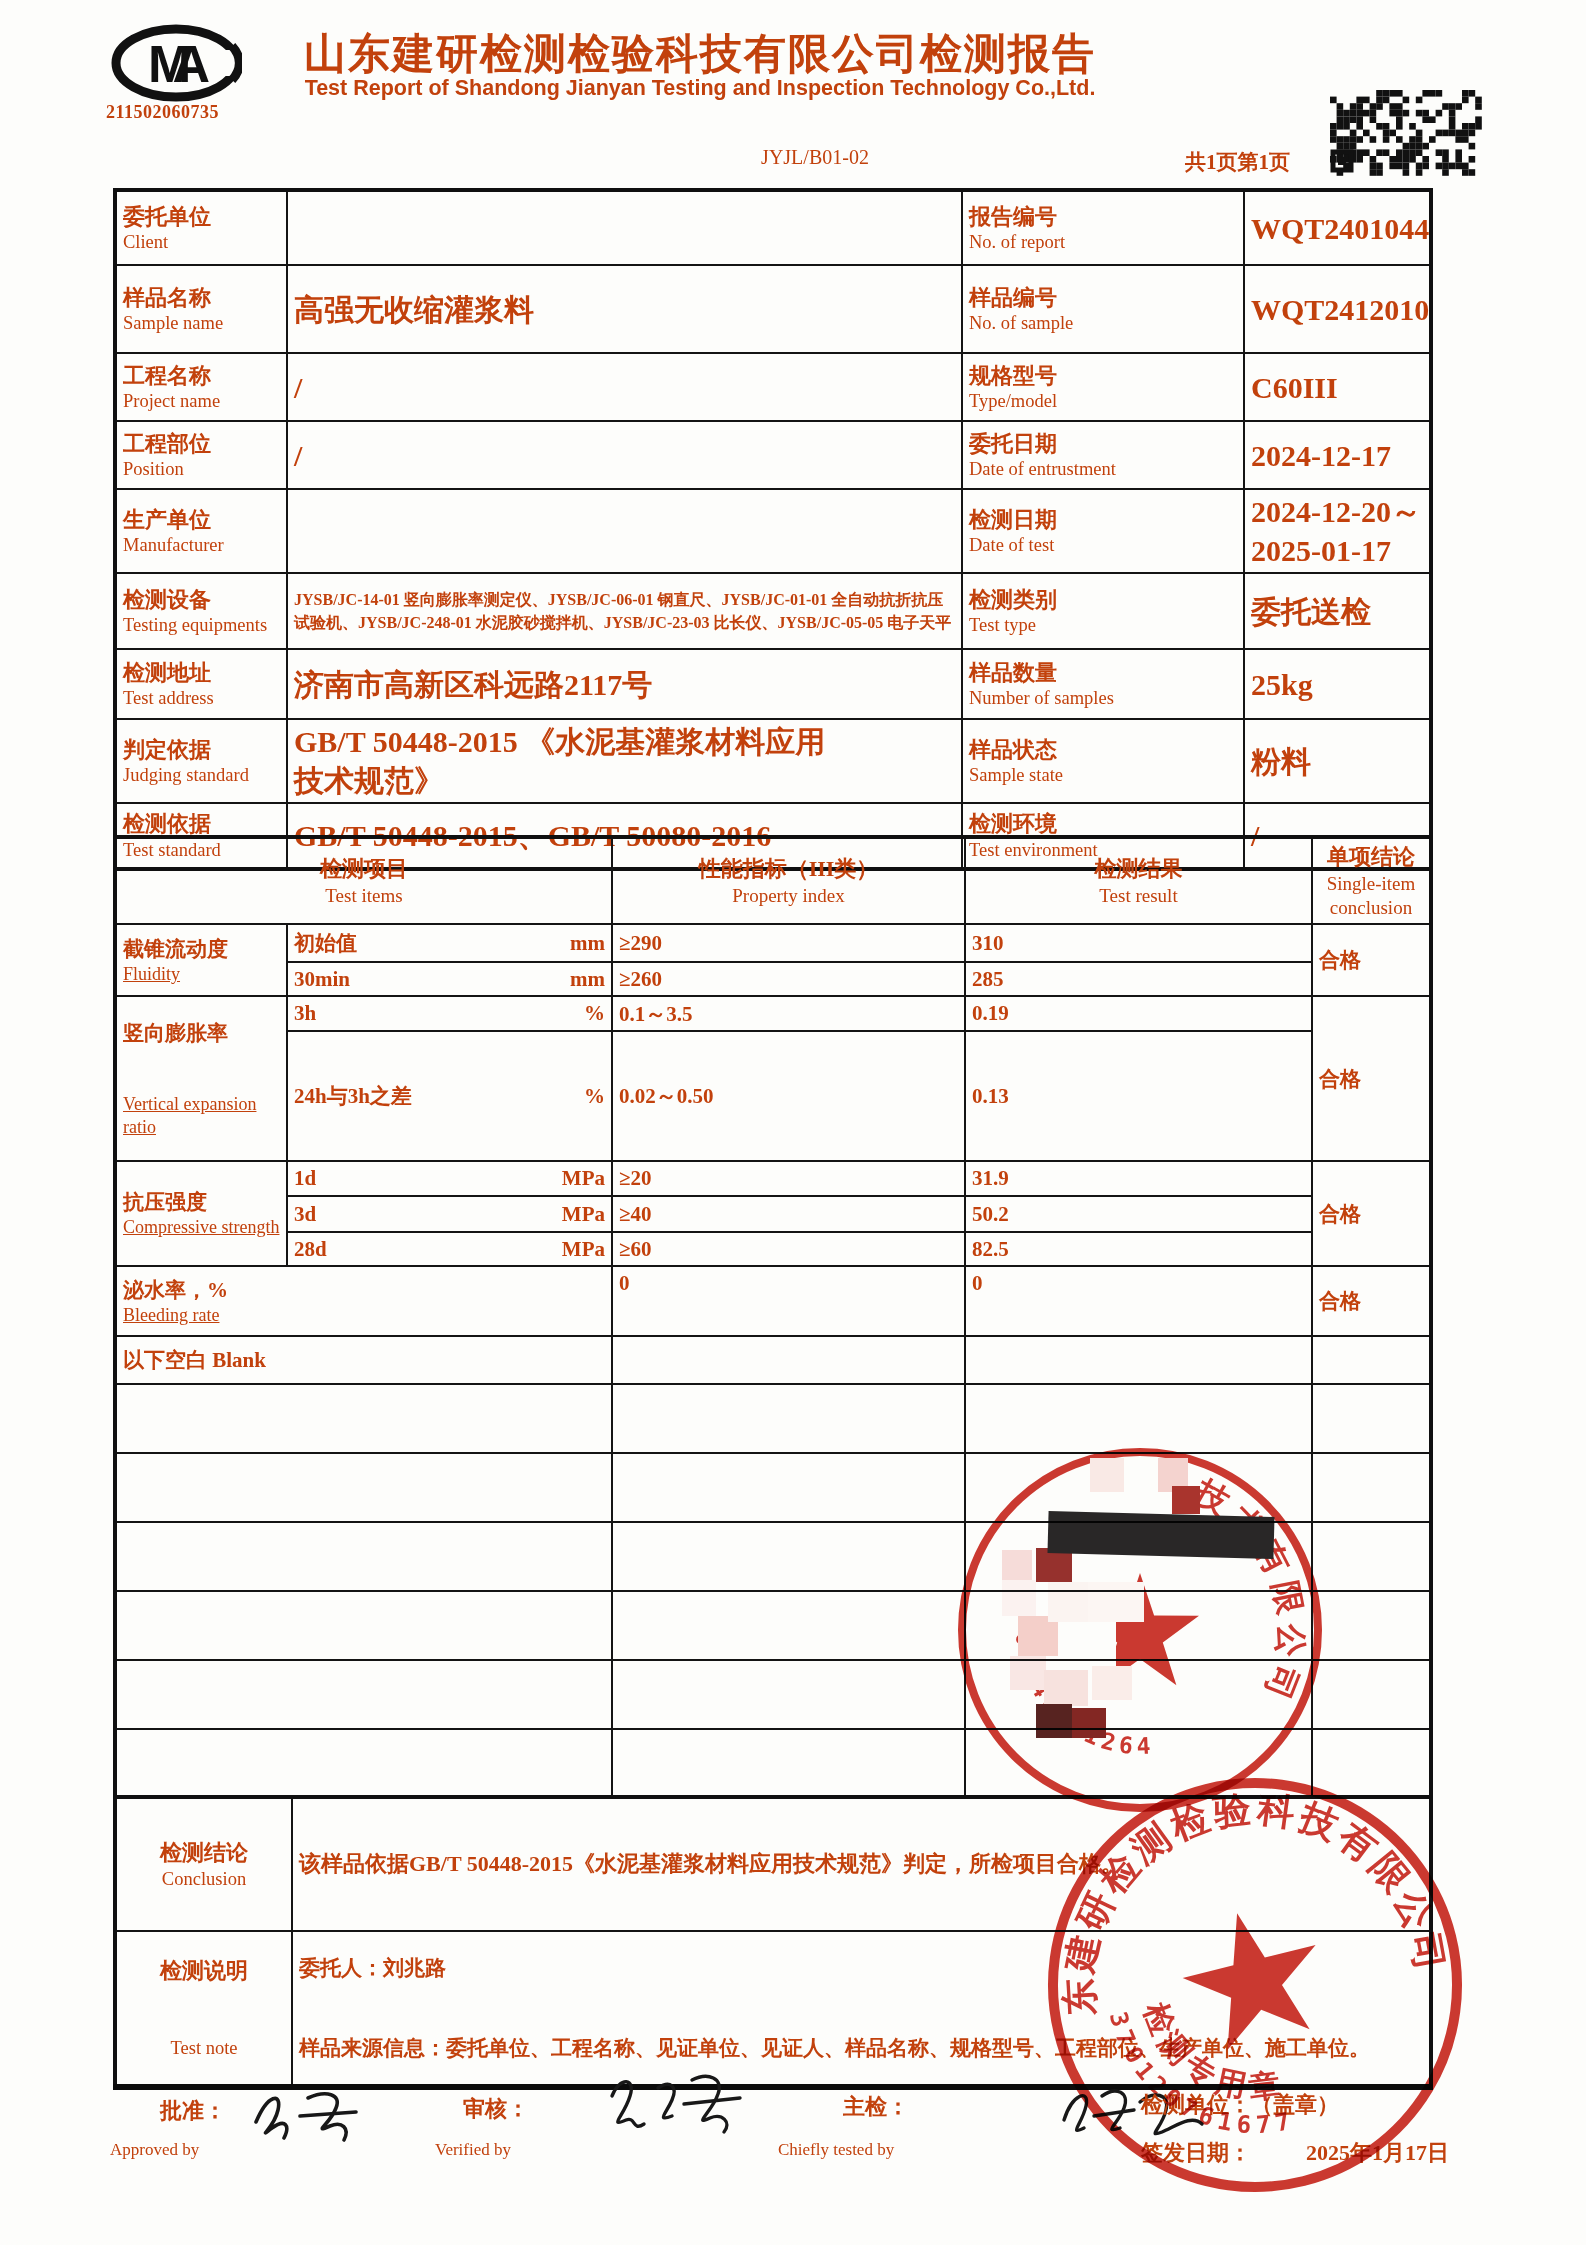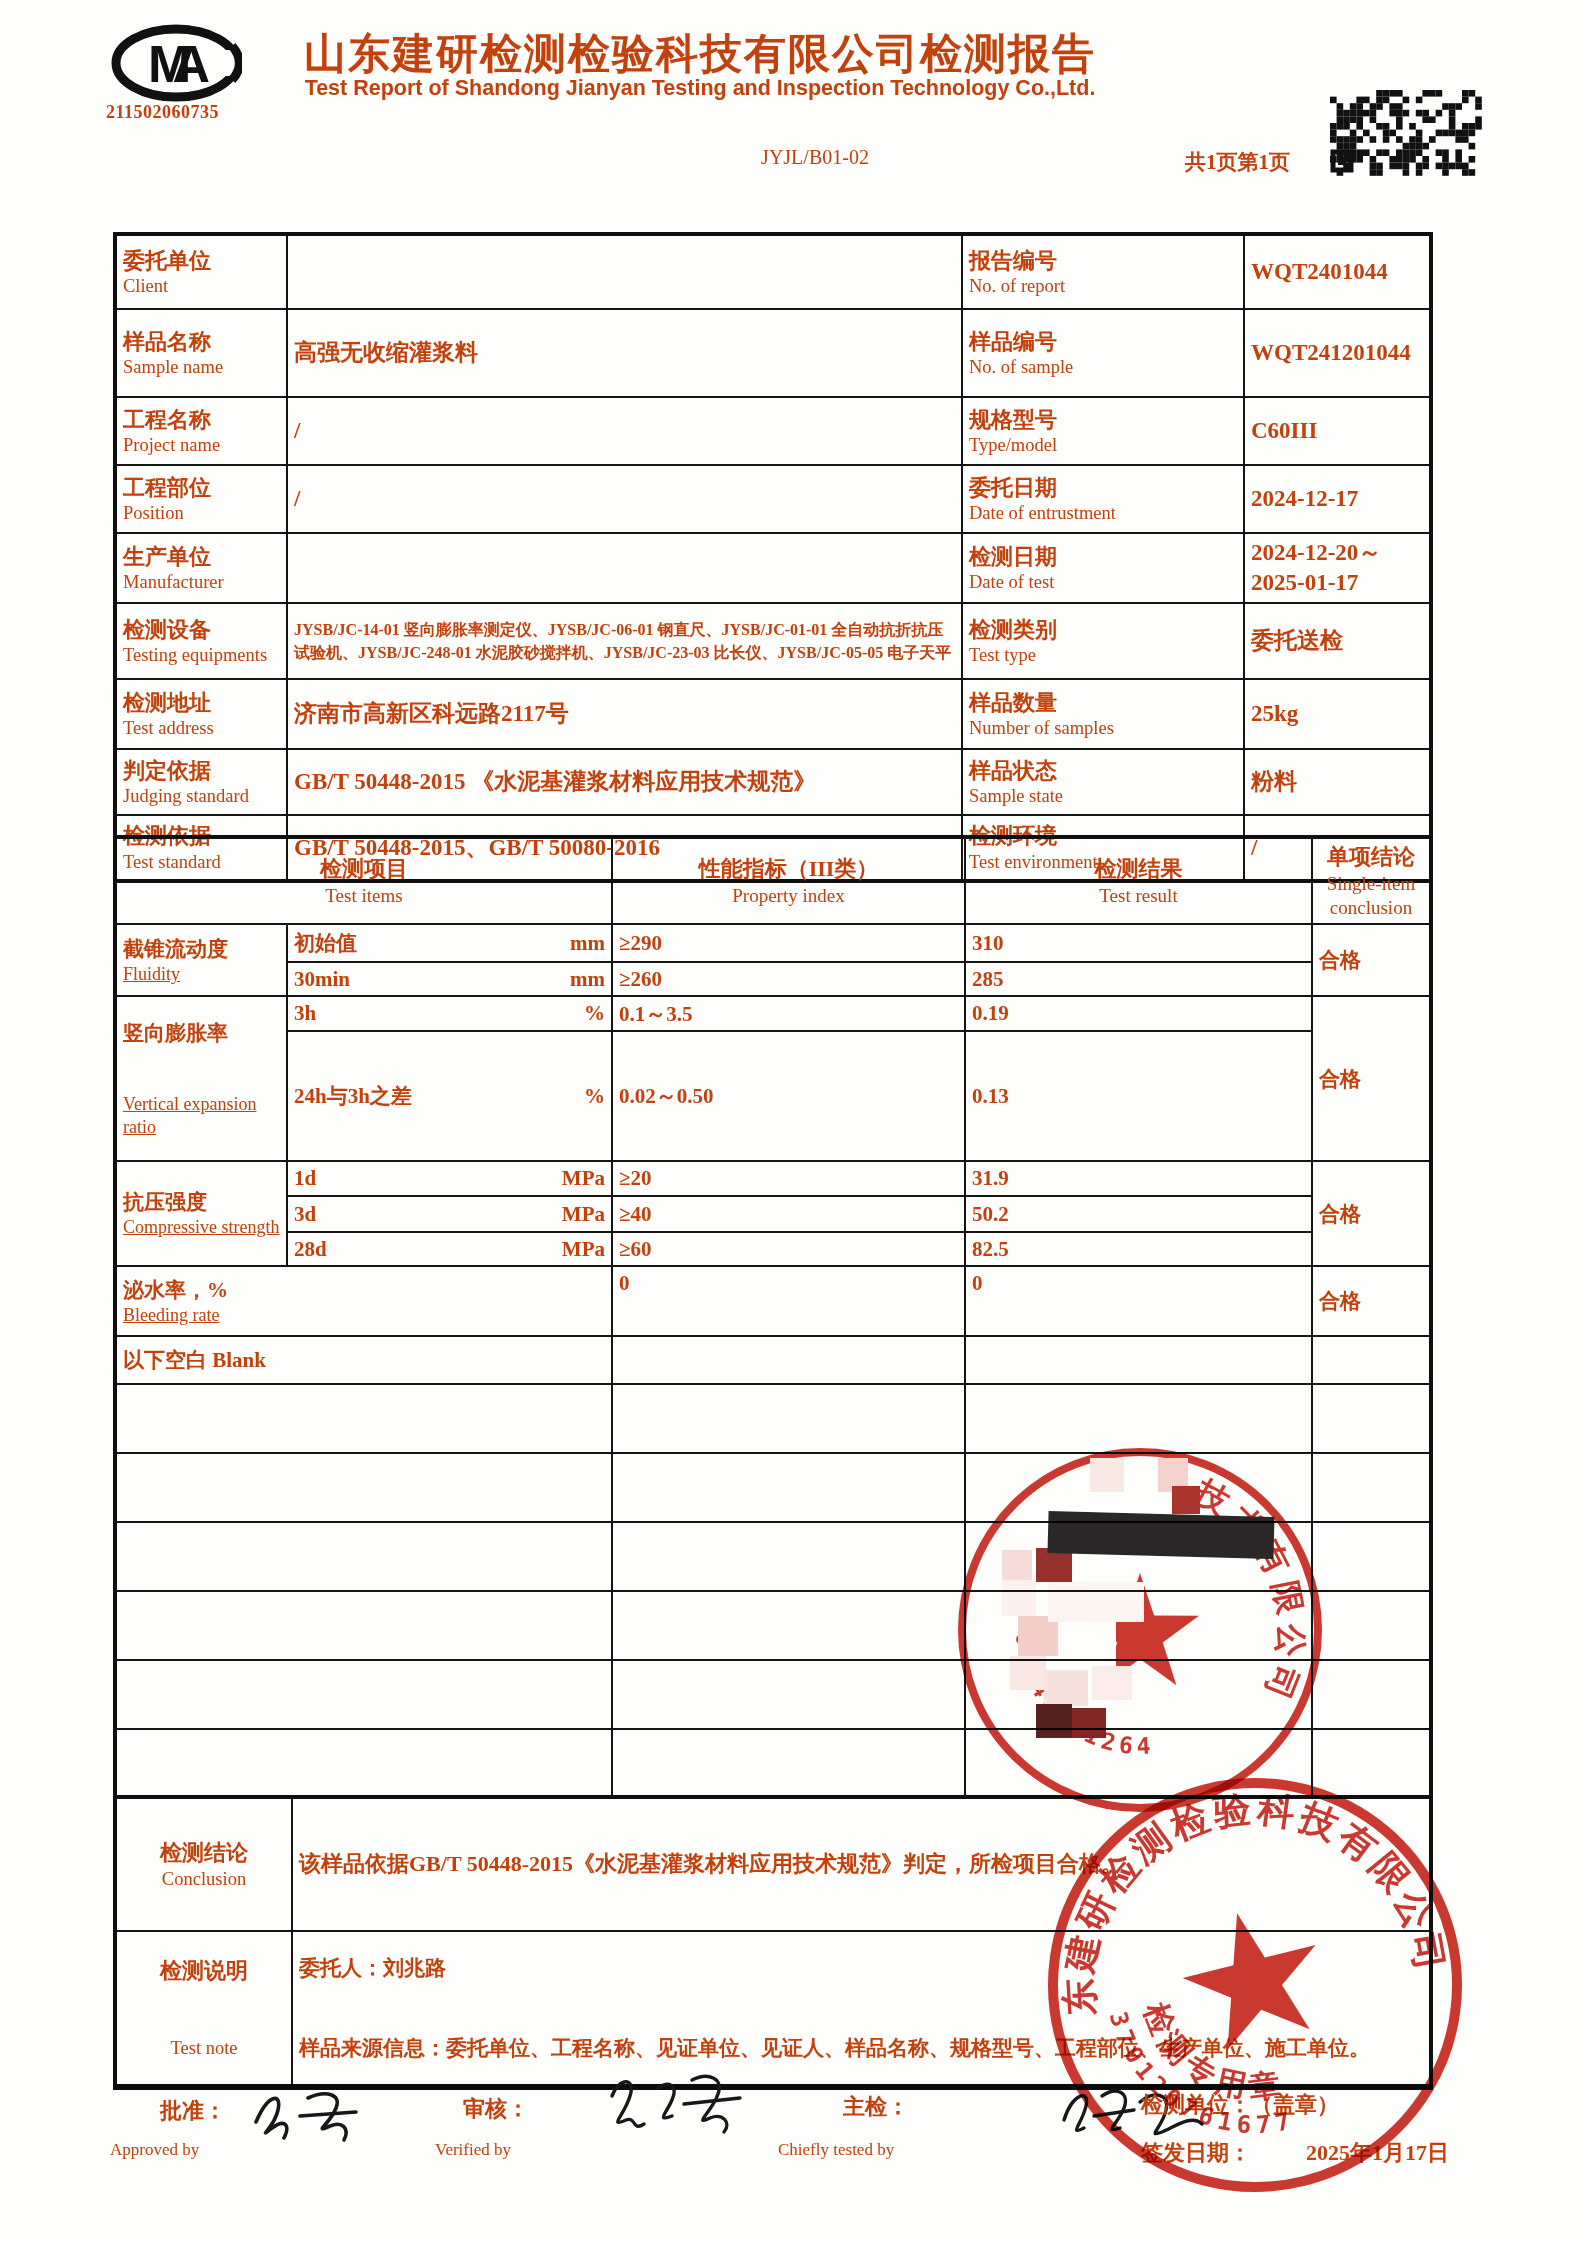--- a/index.html
+++ b/index.html
@@ -15,27 +15,27 @@
     font-size:42px;font-weight:bold;letter-spacing:2px;white-space:nowrap;}
   #report-subtitle{position:absolute;left:225px;top:76px;width:950px;text-align:center;
     font-size:21.5px;font-weight:bold;font-family:"Liberation Sans","DejaVu Sans",sans-serif;}
   #form-code{position:absolute;left:690px;top:146px;width:250px;text-align:center;font-size:20px;}
   #page-count{position:absolute;left:1185px;top:148px;font-size:21px;font-weight:bold;}
   #qr{position:absolute;left:1330px;top:90px;width:152px;height:86px;}
   
   table.rpt{position:absolute;left:113px;width:1316px;border-collapse:collapse;table-layout:fixed;
     background:transparent;}
   table.rpt td{border:2.5px solid #141414;overflow:hidden;vertical-align:middle;padding:2px 6px;}
-  #info-table{top:188px;border:4px solid #101010;margin-top:44px;}
+  #info-table{top:188px;border:4px solid #101010;}
   #results-table{top:835px;border:4px solid #101010;}
   #concl-table{top:1795px;border:4px solid #101010;border-bottom:6px solid #0b0b0b;}
   .zh{font-size:22px;font-weight:bold;line-height:1.35;}
   .en{font-size:18.5px;line-height:1.25;}
   td.lbl{padding-left:9px;}
-  td.val{font-size:23px;font-weight:bold;padding-left:12px;line-height:1.3;}
+  td.val{font-size:30px;font-weight:bold;padding-left:12px;line-height:1.3;}
   td.val.sm{font-size:16px;line-height:1.45;padding-right:8px;}
   td.val.pr-wide{padding-right:110px;}
   td.ch{text-align:center;}
   td.ch .zh{font-size:22px;}
   td.ch .en{font-size:19px;}
   td.grp{vertical-align:top;padding-top:5px;padding-left:8px;}
   td.grp .zh{font-size:21px;}
   td.grp .en{font-size:18px;text-decoration:underline;}
   td.sub{padding:0 16px 0 8px;}
   td.sub .wrap{display:flex;justify-content:space-between;align-items:center;}

